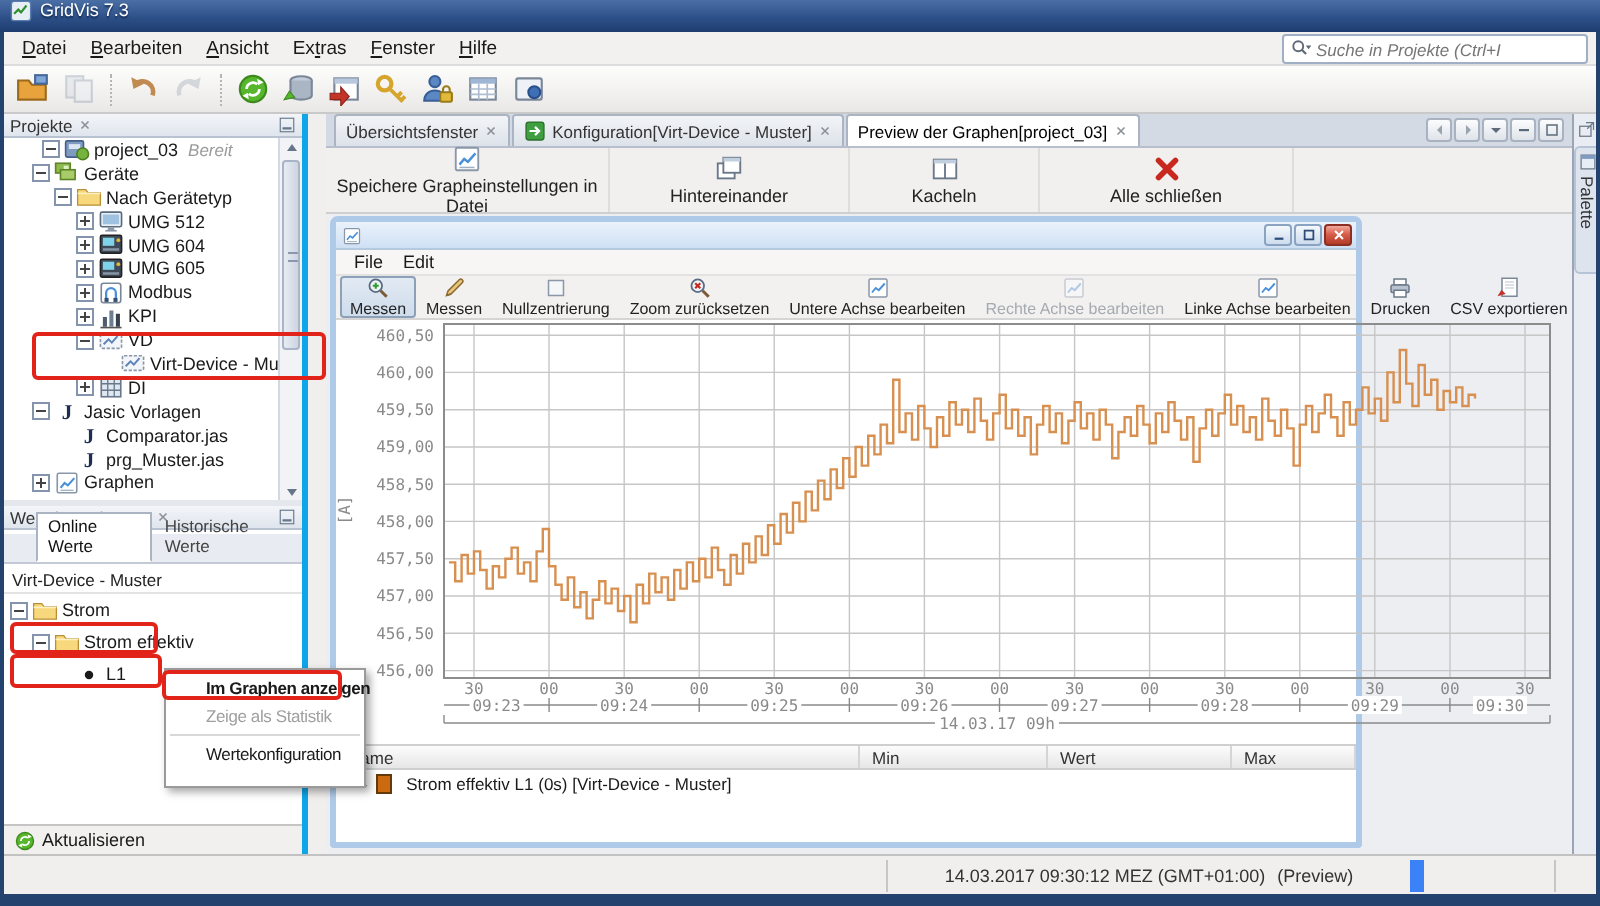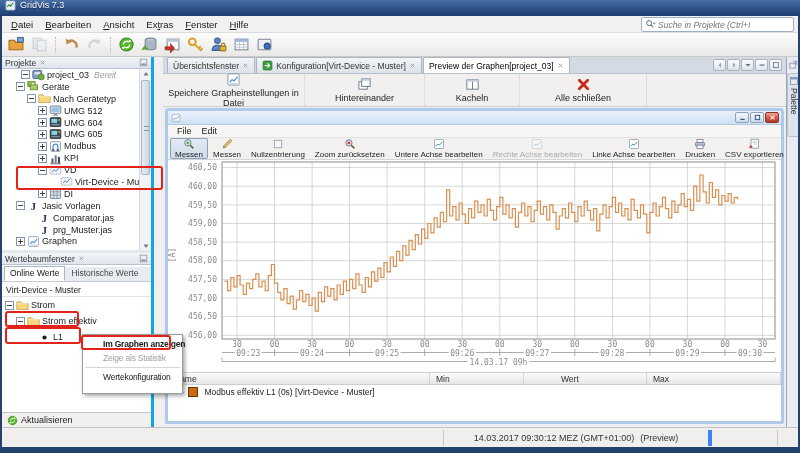--- a/index.html
+++ b/index.html
@@ -34,38 +34,38 @@
 #ptree{position:absolute;left:0;top:12px;width:149px;height:181px;overflow:hidden}
 #pscroll{position:absolute;right:0;top:12px;width:12px;height:181px;background:#f1f3f7;border-left:1px solid #d3d8e1}
 #pscroll .sar{position:absolute;left:1px;width:10px;height:9px;display:flex;align-items:center;justify-content:center}
 #pscroll .thumb{position:absolute;left:1px;top:11px;width:9px;height:95px;background:linear-gradient(90deg,#e8ecf3,#cdd5e2);border:1px solid #a9b4c6;border-radius:2px}
 #pscroll .grip{position:absolute;left:2px;top:45px;width:5px;height:5px;border-top:1px solid #8b98ac;border-bottom:1px solid #8b98ac}
 .trow{display:flex;align-items:center;gap:2px;white-space:nowrap}
 .tlabel{font-size:9px}
 .tsuffix{font-size:8.5px;font-style:italic;color:#9a9a9a;margin-left:3px}
 #splitter{position:absolute;left:0;top:193px;width:100%;height:3px;background:#e4e7ec}
 #whead{top:196px}
-#wtabs{position:absolute;left:0;top:210px;width:100%;height:15px;background:#e8ebf1;border-bottom:1px solid #c3cad6;display:flex;align-items:flex-end;padding-left:2px}
+#wtabs{position:absolute;left:0;top:210px;width:100%;height:15px;background:#e8ebf1;border-bottom:1px solid #c3cad6;display:flex;align-items:flex-end;padding-left:16px}
 .wtab{font-size:8.5px;padding:1px 5px 2px;color:#444;border:1px solid transparent}
 .wtab.act{background:#fff;border-color:#aab4c2;border-bottom-color:#fff;color:#111}
 #wbody{position:absolute;left:0;top:226px;width:100%;height:129px;background:#fff}
 #devlabel{height:14px;line-height:14px;padding-left:4px;font-size:8.5px;border-bottom:1px solid #e3e3e3;color:#222}
 #akt{position:absolute;left:0;top:355px;width:100%;height:15px;background:#f1f0ef;border-top:1px solid #c5c5c5;display:flex;align-items:center;gap:3px;padding-left:5px;font-size:9px}
 
 #maincol{position:absolute;left:163px;top:57px;width:623px;height:370px;background:#eceef2}
 #dtabs{position:absolute;left:0;top:0;width:100%;height:17px;background:#d4dae3;border-bottom:1px solid #b7bfcc;display:flex;align-items:flex-end;padding-left:4px;gap:1px}
 .dtab{height:16px;display:flex;align-items:center;gap:3px;padding:0 5px;font-size:8.5px;background:linear-gradient(#f2f4f7,#dde2ea);border:1px solid #aab4c2;border-bottom:none;border-radius:2px 2px 0 0;color:#333;white-space:nowrap}
 .dtab.act{background:#fff;color:#000;position:relative;z-index:2}
 #dctrl{position:absolute;right:4px;top:2px;display:flex;gap:1px}
 .cbt{width:13px;height:12px;background:linear-gradient(#fbfcfd,#dfe4ea);border:1px solid #a8b2c0;border-radius:2px;display:flex;align-items:center;justify-content:center}
 .cbt svg{width:8px;height:8px}
 #actions{position:absolute;left:0;top:17px;width:100%;height:33px;background:#f1f0ef;border-bottom:1px solid #cfcfcf;display:flex}
 .abtn{height:100%;display:flex;flex-direction:column;align-items:center;justify-content:center;gap:1px;border-right:1px solid #dddddd;font-size:9px;color:#222;text-align:center}
 
-#innerwin{position:absolute;left:2px;top:51px;width:619px;height:316px;border:3px solid #afc9e8;border-radius:4px 4px 2px 2px;background:#fff}
+#innerwin{position:absolute;left:2px;top:51px;width:516px;height:316px;border:3px solid #afc9e8;border-radius:4px 4px 2px 2px;background:#fff}
 #ititle{position:absolute;left:0;top:0;width:100%;height:14px;background:linear-gradient(#eaf2fb,#cfe0f4);border-bottom:1px solid #b5cadf;display:flex;align-items:center;padding:0 3px}
 #ibtns{position:absolute;right:2px;top:1px;display:flex;gap:1px}
 .ib{width:14px;height:11px;border:1px solid #8aa3c0;border-radius:2px;background:linear-gradient(#f4f8fc,#cddcee);display:flex;align-items:center;justify-content:center}
 .ib.close{background:linear-gradient(#f0a99c,#d95f4d 45%,#b23a27);border-color:#8c2f22}
 .ib svg{width:7px;height:7px}
 #imenu{position:absolute;left:0;top:14px;width:100%;height:13px;background:#f7f6f5;border-bottom:1px solid #e2e2e2;display:flex;align-items:center;padding-left:4px}
 #imenu span{font-size:9px;padding:0 5px}
 #gtb{position:absolute;left:0;top:27px;width:100%;height:22px;background:#f2f1f0;border-bottom:1px solid #d5d5d5;display:flex;align-items:center;padding-left:2px}
 .gbtn{display:flex;flex-direction:column;align-items:center;justify-content:center;padding:0 4px;height:21px;font-size:8px;color:#222;white-space:nowrap;border:1px solid transparent}
 .gbtn .ic{width:12px;height:12px}
@@ -79,21 +79,21 @@
 #thead .hc{border-right:1px solid #d5d5d5;padding:1px 0 0 6px}
 #trowc{position:absolute;left:0;top:274px;width:100%;height:13px;display:flex;align-items:center;font-size:8.5px;background:#fff}
 #trowc .dash{color:#8a8a8a;margin:0 4px 0 7px}
 #trowc .sw{width:10px;height:10px;border:1px solid #66390b;margin-right:7px}
 
 #palcol{position:absolute;left:786px;top:57px;width:12px;height:370px;background:#e9edf3;border-left:1px solid #9aa5b5}
 #paltab{position:absolute;left:0;top:16px;width:12px;height:64px;background:#dde4ee;border:1px solid #b7c3d6;border-right:none;border-radius:3px 0 0 3px;display:flex;flex-direction:column;align-items:center;padding-top:2px;gap:2px}
 #paltab span{writing-mode:vertical-rl;font-size:8.5px;color:#333}
 
 #statusbar{position:absolute;left:2px;top:427px;width:796px;height:20px;background:#f0efee;border-top:1px solid #c2c2c2}
-#stcell{position:absolute;left:441px;top:2px;width:269px;height:16px;border-left:1px solid #c6c6c6;border-right:4px solid #3b82f6;display:flex;align-items:center;justify-content:center;gap:6px;font-size:9px;color:#333}
+#stcell{position:absolute;left:441px;top:2px;width:269px;height:16px;border-left:1px solid #c6c6c6;border-right:7px solid #3b82f6;display:flex;align-items:center;justify-content:center;gap:6px;font-size:9px;color:#333}
 #stsep{position:absolute;left:775px;top:2px;height:16px;border-left:1px solid #c6c6c6}
 
 #ctxmenu{position:absolute;left:82px;top:334px;width:101px;height:60px;background:#fff;border:1px solid #9a9a9a;box-shadow:2px 2px 4px rgba(0,0,0,.35);z-index:50;padding-top:2px}
 .cmi{height:14px;line-height:14px;padding-left:20px;font-size:8.5px;letter-spacing:-.2px;white-space:nowrap}
 .cmi.bold{font-weight:bold}
 .cmi.dis{color:#9f9f9f}
 .cmsep{border-top:1px solid #d8d8d8;margin:2px 2px}
 .rbox{position:absolute;border:2px solid var(--ann,#e2231a);border-radius:3px;z-index:60;pointer-events:none}
 </style>
 </head>
@@ -876,27 +876,27 @@
             <line x1="54" y1="197.5" x2="54" y2="201.5" class="ax"></line>
             <line x1="607" y1="197.5" x2="607" y2="201.5" class="ax"></line>
             <rect x="299.5" y="197" width="62" height="9" fill="#fff"></rect>
             <text x="330.5" y="204.5" text-anchor="middle">14.03.17 09h</text>
             <text x="7" y="95" transform="rotate(-90 7 95)" text-anchor="middle">[A]</text>
           </g>
         </svg>
       <div id="thead">
           <div class="hc" style="width: 262px;">Name</div>
           <div class="hc" style="width: 94px;">Min</div>
-          <div class="hc" style="width: 92px; margin-left: 31px;">Wert</div>
+          <div class="hc" style="width: 92px;">Wert</div>
           <div class="hc" style="flex: 1 1 0%;">Max</div>
         </div>
       <div id="trowc">
           <span class="dash">—</span>
           <span class="sw" style="background: rgb(203, 106, 16);"></span>
-          <span style="width: 228px;">Modbus effektiv L1 (0s) [Virt-Device - Muster]</span>
+          <span style="width: 228px;">Strom effektiv L1 (0s) [Virt-Device - Muster]</span>
           <span style="width: 94px;"></span>
           <span style="width: 92px;"></span>
           <span style="width: 160px;"></span>
         </div>
     </div>
   </div>
 
   <div id="palcol">
     <span class="ic" style="position:absolute;left:1px;top:3px;width:10px;height:10px" id="flticon">
         <svg viewBox="0 0 16 16">

